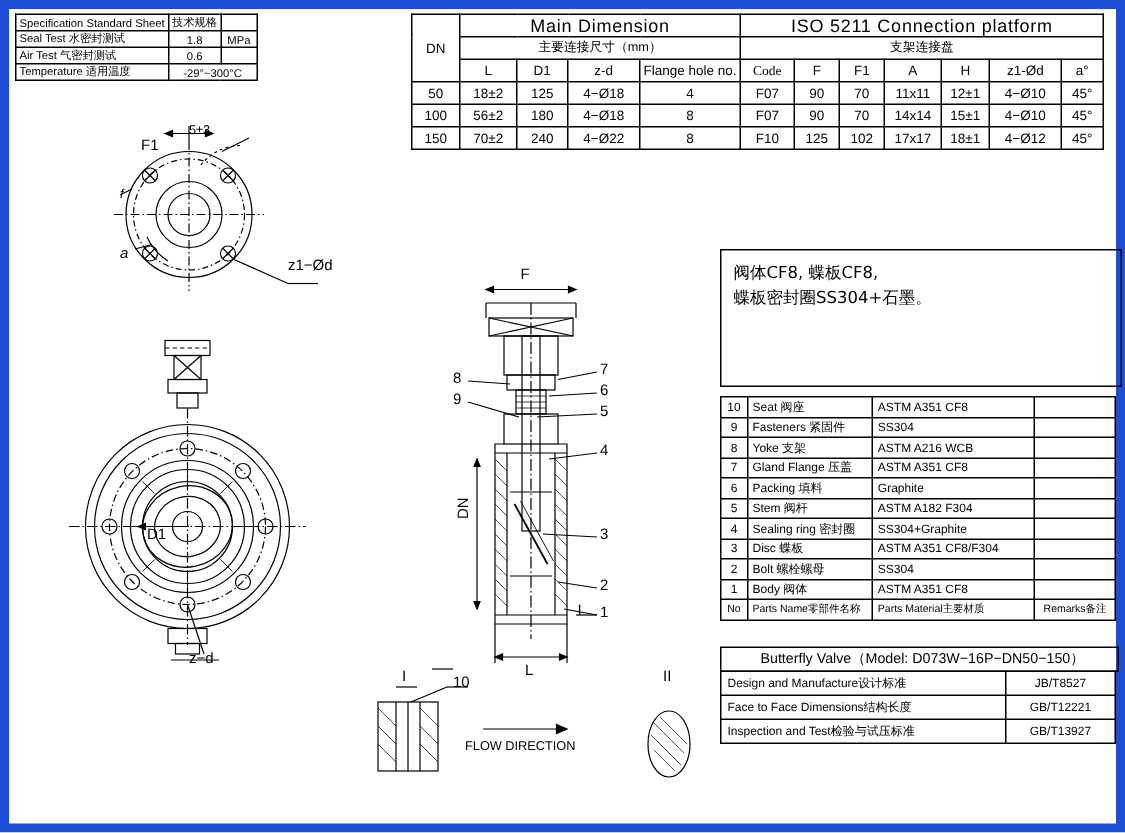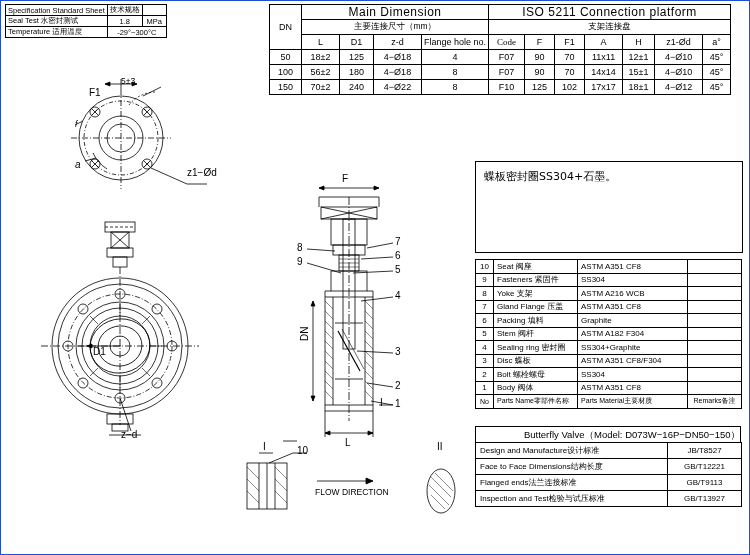--- a/index.html
+++ b/index.html
@@ -7,21 +7,21 @@
   body {
     width:750px; height:555px;
     background:#fff;
     font-family:"Liberation Sans", sans-serif;
     color:#000;
     position:relative;
     overflow:hidden;
   }
   .page {
     position:absolute; left:0; top:0; width:750px; height:555px;
-    border:1px solid #1d4ed8;
+    border:6px solid #1d4ed8;
   }
   
   table { border-collapse:collapse; }
   table td, table th {
     border:1px solid #000;
     font-weight:normal;
     text-align:center;
     vertical-align:middle;
     padding:0 2px;
     white-space:nowrap;
@@ -67,21 +67,21 @@
   #parts-table td { height:13.5px; }
   #parts-table .no { width:18px; }
   #parts-table .nm { width:84px; text-align:left; padding-left:3px; }
   #parts-table .mt { width:110px; text-align:left; padding-left:3px; }
   #parts-table .rm { width:54px; }
   #parts-table .hdr td { font-size:7px; }
 
   
   #model-row {
     position:absolute; left:474px; top:425px; width:266px; height:17px;
-    border:1px solid #000; font-size:9.5px; line-height:15px; text-align:right; padding-left:4px;
+    border:1px solid #000; font-size:9.5px; line-height:15px; text-align:center; padding-left:4px;
   }
   #std-table { position:absolute; left:474px; top:441px; font-size:8px; }
   #std-table td { height:16px;margin-top:19px; }
   #std-table .s1 { width:192px; text-align:left; padding-left:4px; }
   #std-table .s2 { width:74px; }
 
   
   svg.draw { position:absolute; left:0; top:0; width:750px; height:555px; pointer-events:none; }
   .lbl { position:absolute; font-size:10px; font-family:"Liberation Sans", sans-serif; }
   .lbl.sm { font-size:8.5px; }
@@ -96,20 +96,25 @@
     <tbody>
         <tr>
       <td class="c1 title" colspan="1"><span>Specification Standard Sheet</span></td>
       <td class="c2">技术规格</td>
       <td class="c3"></td>
     </tr>
     <tr>
       <td class="c1"><span>Seal Test</span> <span>水密封测试</span></td>
       <td class="c2">1.8</td>
       <td class="c3">MPa</td>
+    </tr>
+    <tr>
+      <td class="c1"><span>Air Test</span> <span>气密封测试</span></td>
+      <td class="c2">0.6</td>
+      <td class="c3"></td>
     </tr>
     <tr>
       <td class="c1"><span>Temperature</span> <span>适用温度</span></td>
       <td class="c2" colspan="2">-29°~300°C</td>
     </tr>
   </tbody>
     </table>
 
   <table id="dim-table">
     <tbody>
@@ -174,20 +179,21 @@
       <td>102</td>
       <td>17x17</td>
       <td>18±1</td>
       <td>4−Ø12</td>
       <td>45°</td>
     </tr>
   </tbody>
     </table>
 
   <div id="notes-box">
+    <div>阀体CF8, 蝶板CF8,</div>
     <div>蝶板密封圈SS304+石墨。</div>
   </div>
 
   <table id="parts-table">
     <tbody>
         <tr>
       <td class="no">10</td>
       <td class="nm">Seat 阀座</td>
       <td class="mt">ASTM A351 CF8</td>
       <td class="rm"></td>
@@ -259,24 +265,20 @@
 
   <table id="std-table">
     <tbody>
         <tr>
       <td class="s1">Design and Manufacture设计标准</td>
       <td class="s2">JB/T8527</td>
     </tr>
     <tr>
       <td class="s1">Face to Face Dimensions结构长度</td>
       <td class="s2">GB/T12221</td>
-    </tr>
-    <tr>
-      <td class="s1">Flanged ends法兰连接标准</td>
-      <td class="s2">GB/T9113</td>
     </tr>
     <tr>
       <td class="s1">Inspection and Test检验与试压标准</td>
       <td class="s2">GB/T13927</td>
     </tr>
   </tbody>
     </table>
 
   <svg class="draw" viewBox="0 0 750 555">
     <g stroke="#000" fill="none" stroke-width="0.8">
@@ -507,21 +509,21 @@
   <div class="lbl" style="left:88px; top:86px;">F1</div>
   <div class="lbl sm" style="left:120px; top:75px;">5±3</div>
   <div class="lbl" style="left:186px; top:166px;">z1−Ød</div>
   <div class="lbl it" style="left:74px; top:158px;">a</div>
   <div class="lbl it sm" style="left:74px; top:118px;">f</div>
   <div class="lbl" style="left:92px; top:345px;">D1</div>
   <div class="lbl" style="left:120px; top:428px;">z−d</div>
   <div class="lbl" style="left:341px; top:172px;">F</div>
   <div class="lbl" style="left:298px; top:340px; transform:rotate(-90deg); transform-origin:left top;">DN</div>
   <div class="lbl" style="left:344px; top:436px;">L</div>
-  <div class="lbl sm" style="left:314px; top:486px;">FLOW DIRECTION</div>
+  <div class="lbl sm" style="left:304px; top:486px;">FLOW DIRECTION</div>
   <div class="lbl" style="left:262px; top:440px;">I</div>
   <div class="lbl" style="left:379px; top:396px;">I</div>
   <div class="lbl" style="left:436px; top:440px;">II</div>
   <div class="lbl" style="left:296px; top:444px;">10</div>
 
   <div class="lbl" style="left:296px; top:241px;">8</div>
   <div class="lbl" style="left:296px; top:255px;">9</div>
 
   <div class="lbl" style="left:394px; top:235px;">7</div>
   <div class="lbl" style="left:394px; top:249px;">6</div>

